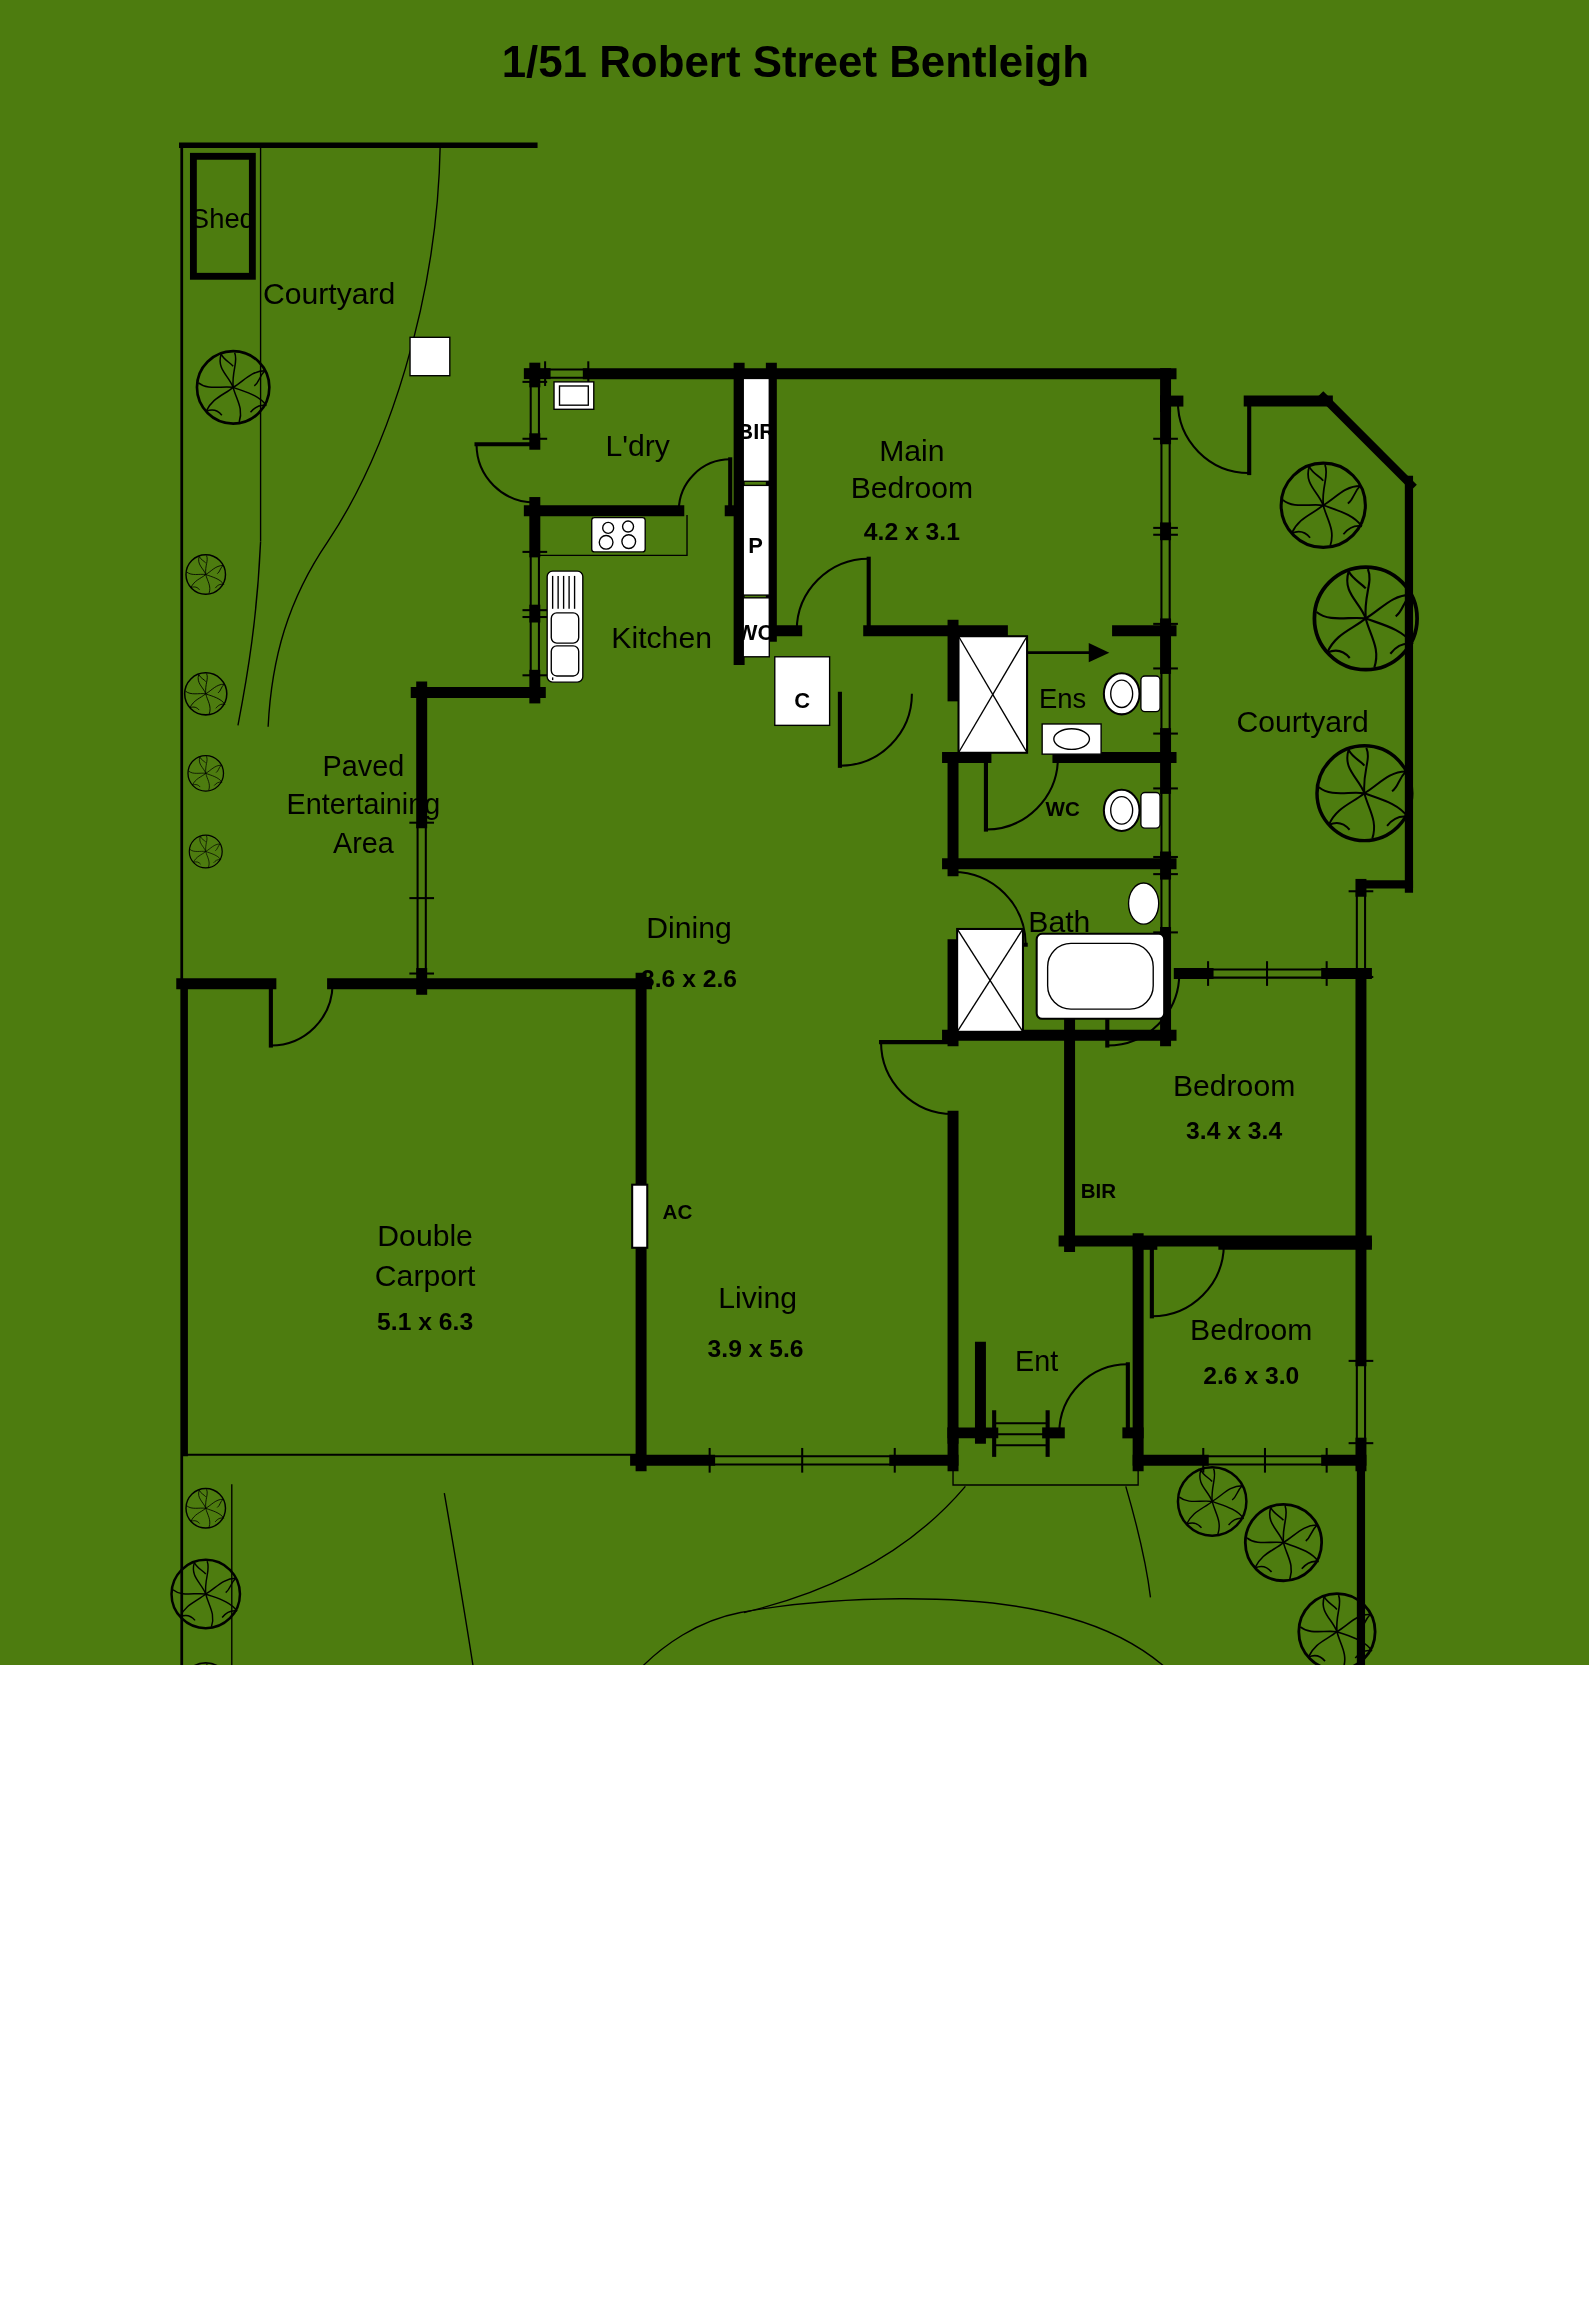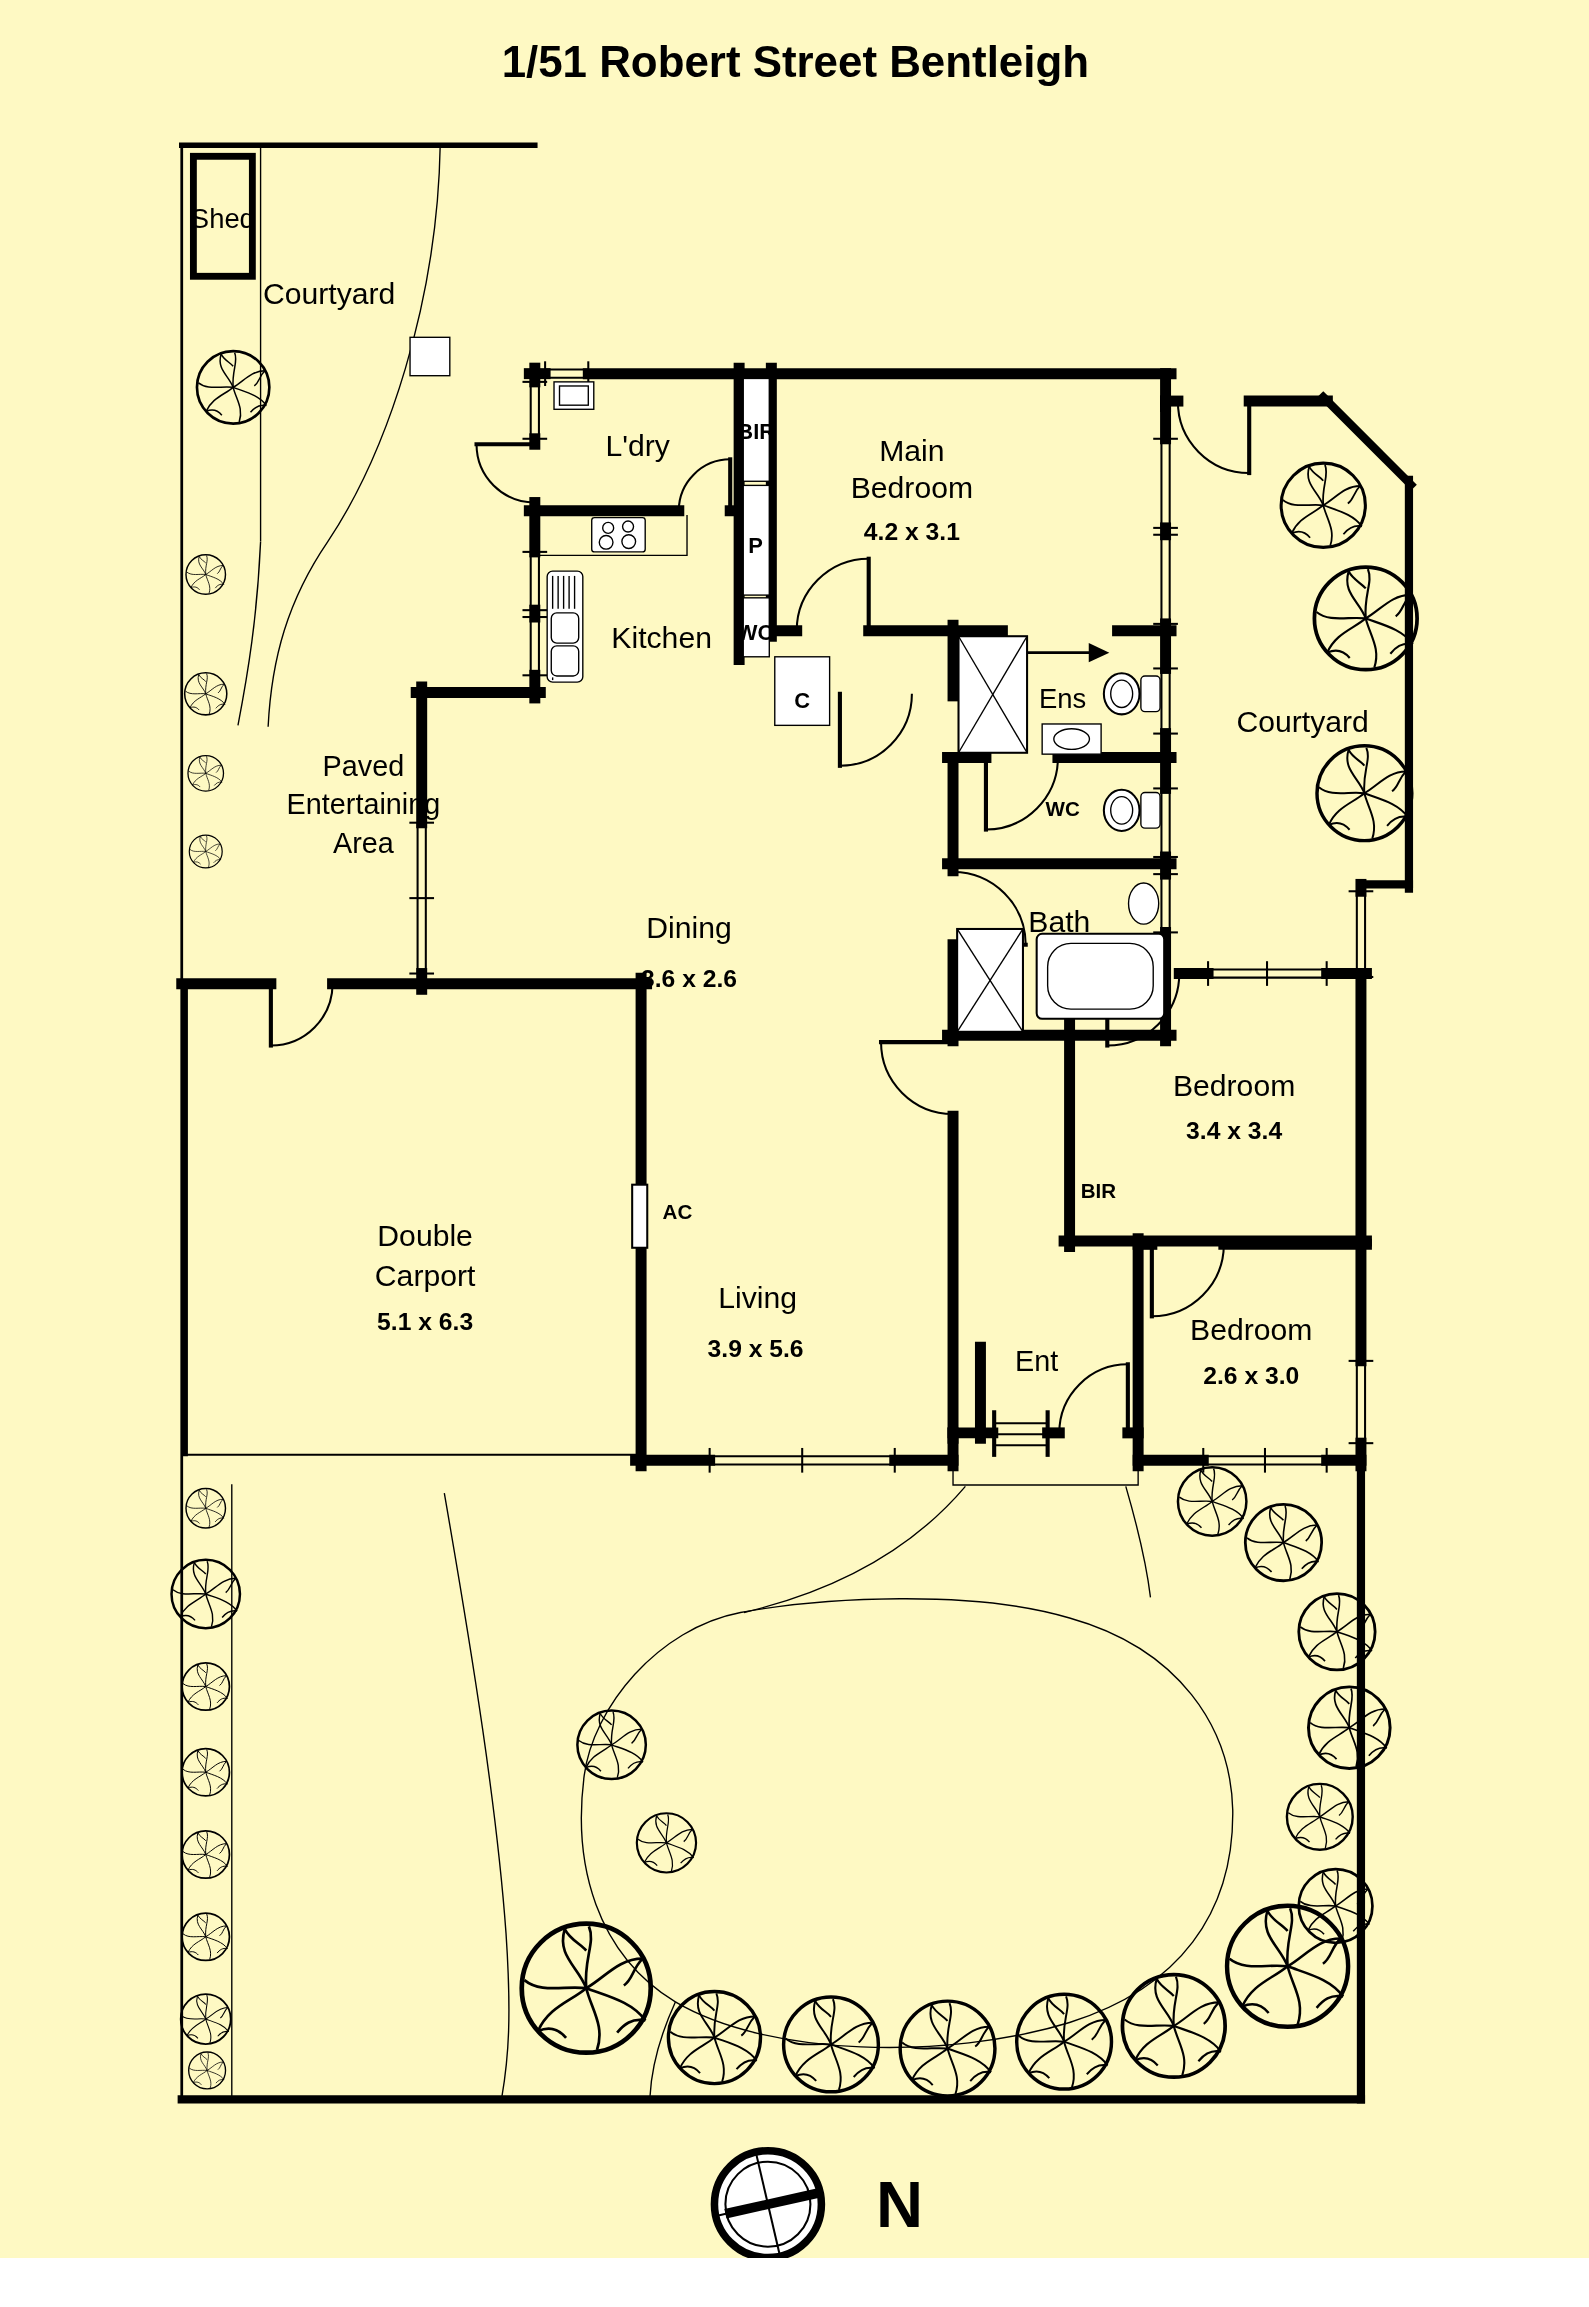--- a/index.html
+++ b/index.html
@@ -1,17 +1,17 @@
 <!DOCTYPE html>
 <html style="font-size:11px"><head>
 <meta charset="utf-8">
 <style>
   html,body{margin:0;padding:0;background:#ffffff;}
   body{font-family:"Liberation Sans", sans-serif;}
-  .page{width:1590px;height:2258px;position:relative;background:#fef9c3;margin:0 auto;}
+  .page{width:1590px;height:1665px;position:relative;background:#4d7c0f;margin:0 auto;}
   svg{display:block;}
   .w16{stroke:#000;stroke-width:16;fill:none;stroke-linecap:square;}
   .w12{stroke:#000;stroke-width:12;fill:none;stroke-linecap:square;}
   .w10{stroke:#000;stroke-width:10;fill:none;stroke-linecap:square;}
   .w8{stroke:#000;stroke-width:8;fill:none;stroke-linecap:square;}
   .w6{stroke:#000;stroke-width:6;fill:none;stroke-linecap:square;}
   .w4{stroke:#000;stroke-width:4;fill:none;stroke-linecap:square;}
   .w3{stroke:#000;stroke-width:3;fill:none;stroke-linecap:butt;}
   .w2{stroke:#000;stroke-width:2;fill:none;stroke-linecap:butt;}
   .fixture{stroke:#000;stroke-width:3;fill:#fff;}

